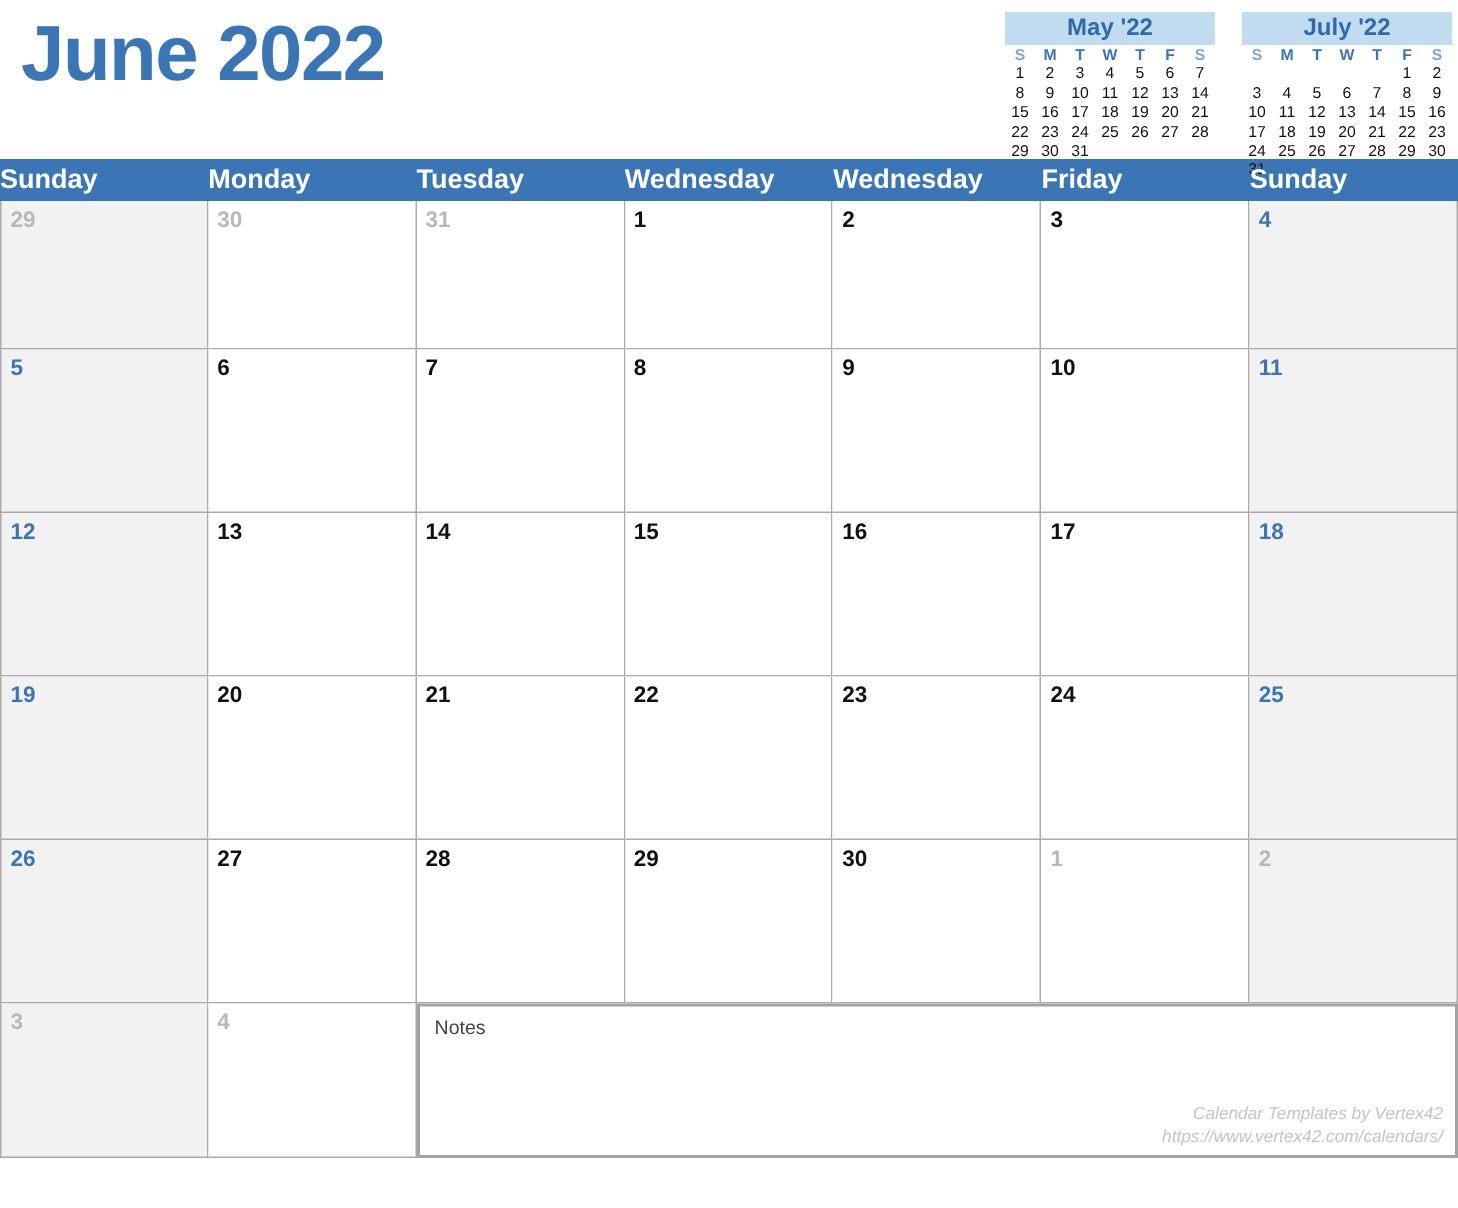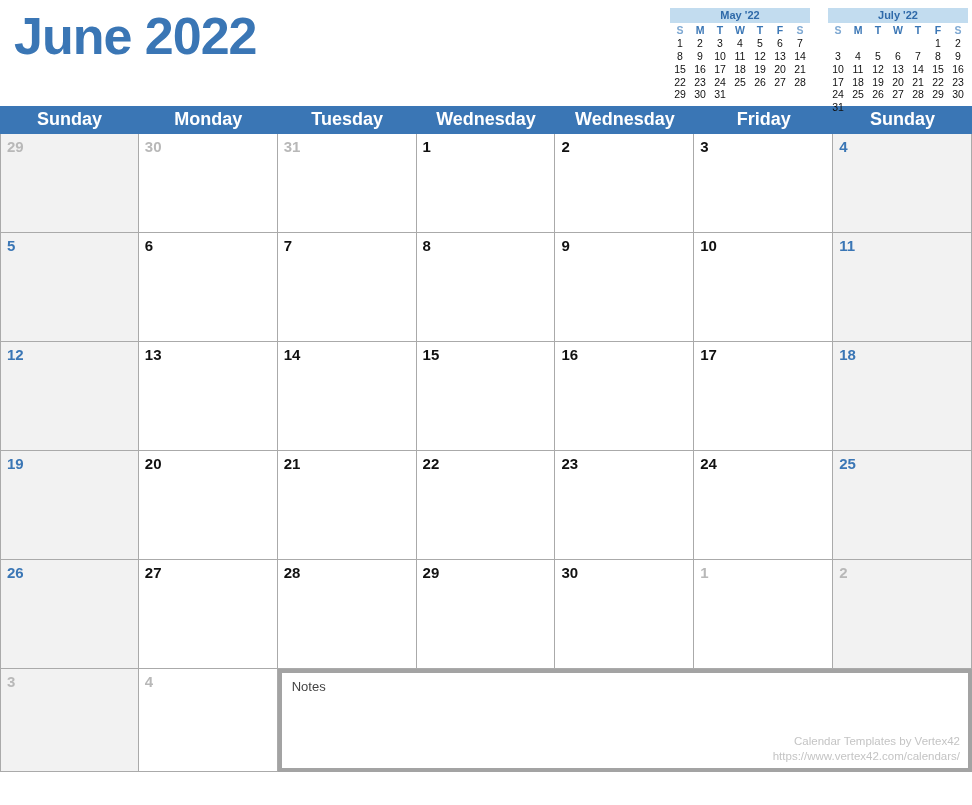--- a/index.html
+++ b/index.html
@@ -35,21 +35,21 @@
     font-size: 10.5px;
     line-height: 1.22;
     font-family: Arial, sans-serif;
   }
   .mini-title {
     background: #c2dcef;
     color: #2f6aa9;
     font-weight: 700;
     text-align: center;
     padding: 1px 0;
-    font-size: 11px;
+    font-size: 16px;
     margin-bottom: 1px;
   }
   .mini-row { display: flex; }
   .mini-cell {
     width: 20px;
     text-align: center;
     color: #111;
   }
   .mini-head .mini-cell { color: #3a76b5; font-weight: 700; }
   .mini-head .mini-cell.wkend { color: #7ea8d2; }
@@ -57,21 +57,21 @@
   
   .dow-row {
     display: grid;
     grid-template-columns: repeat(7, 1fr);
     background: #3a76b5;
     color: #fff;
     font-weight: 700;
     font-size: 18px;
   }
   .dow {
-    text-align: center;
+    text-align: left;
     padding: 3px 0 4px;
   }
 
   .grid {
     display: grid;
     grid-template-columns: repeat(7, 1fr);
     grid-template-rows: 99px 109px 109px 109px 109px 103px;
   }
   .cell {
     border: 1px solid #aaa;
@@ -86,35 +86,36 @@
   .daynum {
     font-size: 15px;
     font-weight: 700;
     color: #111;
   }
   .daynum.muted { color: #b8b8b8; }
   .daynum.wkend { color: #3a76b5; }
 
   .notes-box {
     grid-column: 3 / span 5;
-    border: 4px solid #a3a3a3;
+    border: 2px solid #a3a3a3;
     background: #fff;
     padding: 6px 10px;
     position: relative;
   }
   .notes-label { font-size: 13px; color: #444; margin-bottom: 6px; }
   .notes-text { font-size: 11px; color: #222; margin-left: 14px; }
   .credits {
     position: absolute;
     bottom: 4px;
     right: 8px;
     text-align: right;
     font-size: 11.5px;
     color: #c4c4c4;
     line-height: 1.3;
+    font-style: italic;
   }
 </style>
 </head>
 <body>
 
 <div class="header">
   <div class="title">June 2022</div>
   <div class="mini-cals">
     <div class="mini" id="mini-prev">
         <div class="mini-title">May '22</div>

